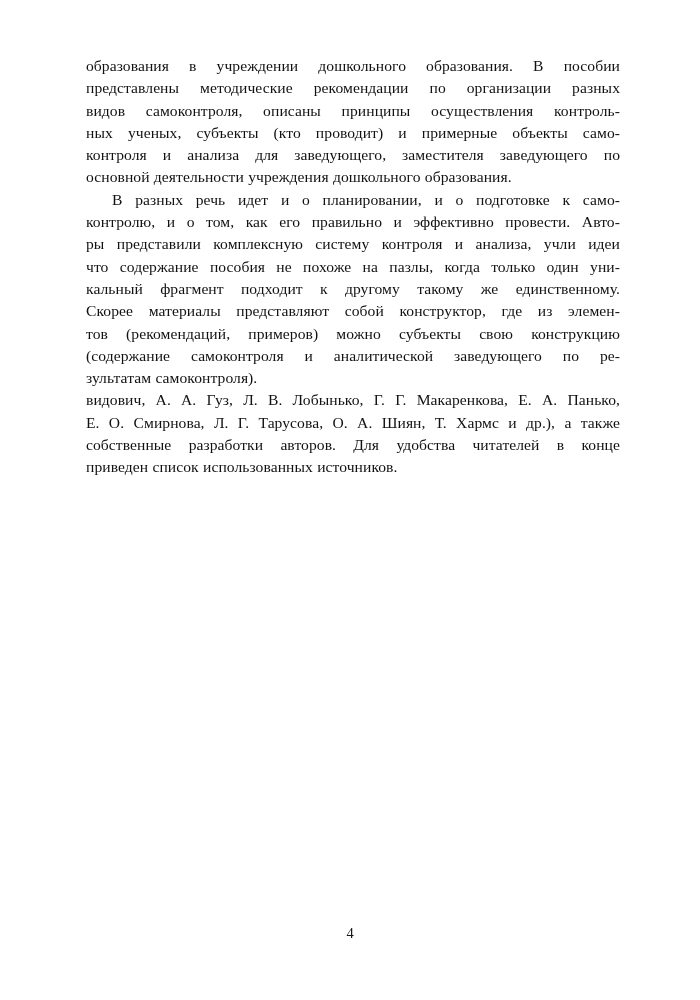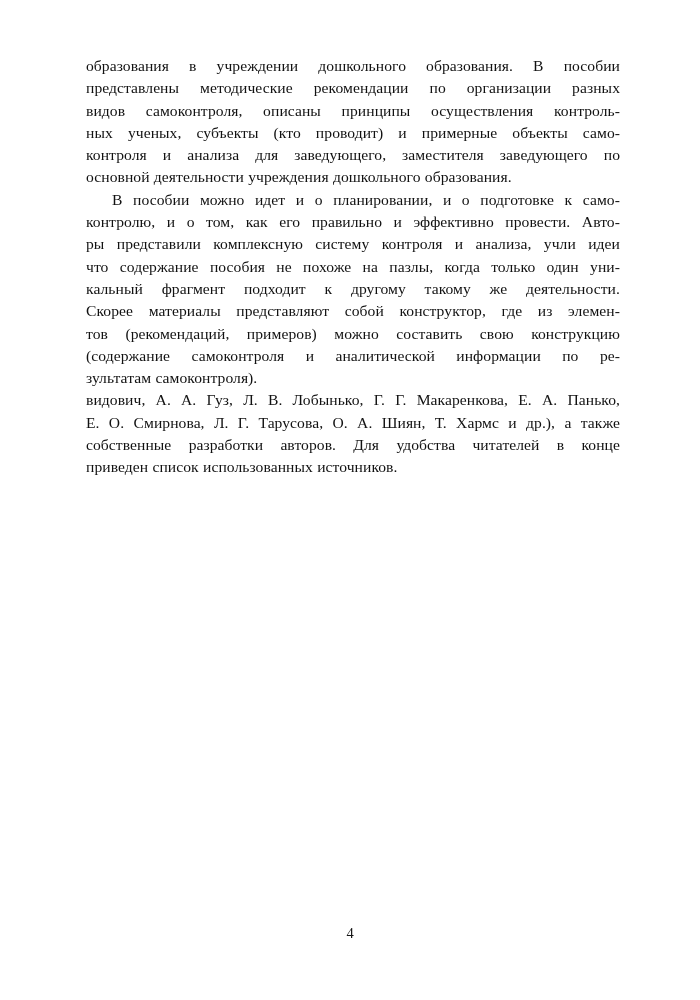--- a/index.html
+++ b/index.html
@@ -80,28 +80,28 @@
     <p class="para">
       <span class="ln j">образования в учреждении дошкольного образования. В пособии</span>
       <span class="ln j">представлены методические рекомендации по организации разных</span>
       <span class="ln j">видов самоконтроля, описаны принципы осуществления контроль-</span>
       <span class="ln j">ных ученых, субъекты (кто проводит) и примерные объекты само-</span>
       <span class="ln j">контроля и анализа для заведующего, заместителя заведующего по</span>
       <span class="ln last">основной деятельности учреждения дошкольного образования.</span>
     </p>
 
     <p class="para">
-      <span class="ln j ind">В пособии можно идет и о планировании, и о подготовке к само-</span>
+      <span class="ln j ind">В разных речь идет и о планировании, и о подготовке к само-</span>
       <span class="ln j">контролю, и о том, как его правильно и эффективно провести. Авто-</span>
       <span class="ln j">ры представили комплексную систему контроля и анализа, учли идеи</span>
       <span class="ln j">что содержание пособия не похоже на пазлы, когда только один уни-</span>
-      <span class="ln j">кальный фрагмент подходит к другому такому же деятельности.</span>
+      <span class="ln j">кальный фрагмент подходит к другому такому же единственному.</span>
       <span class="ln j">Скорее материалы представляют собой конструктор, где из элемен-</span>
-      <span class="ln j">тов (рекомендаций, примеров) можно составить свою конструкцию</span>
-      <span class="ln j">(содержание самоконтроля и аналитической информации по ре-</span>
+      <span class="ln j">тов (рекомендаций, примеров) можно субъекты свою конструкцию</span>
+      <span class="ln j">(содержание самоконтроля и аналитической заведующего по ре-</span>
       <span class="ln last">зультатам самоконтроля).</span>
     </p>
 
     <p class="para">
       <span class="ln j">видович, А. А. Гуз, Л. В. Лобынько, Г. Г. Макаренкова, Е. А. Панько,</span>
       <span class="ln j">Е. О. Смирнова, Л. Г. Тарусова, О. А. Шиян, Т. Хармс и др.), а также</span>
       <span class="ln j">собственные разработки авторов. Для удобства читателей в конце</span>
       <span class="ln last">приведен список использованных источников.</span>
     </p>
 

